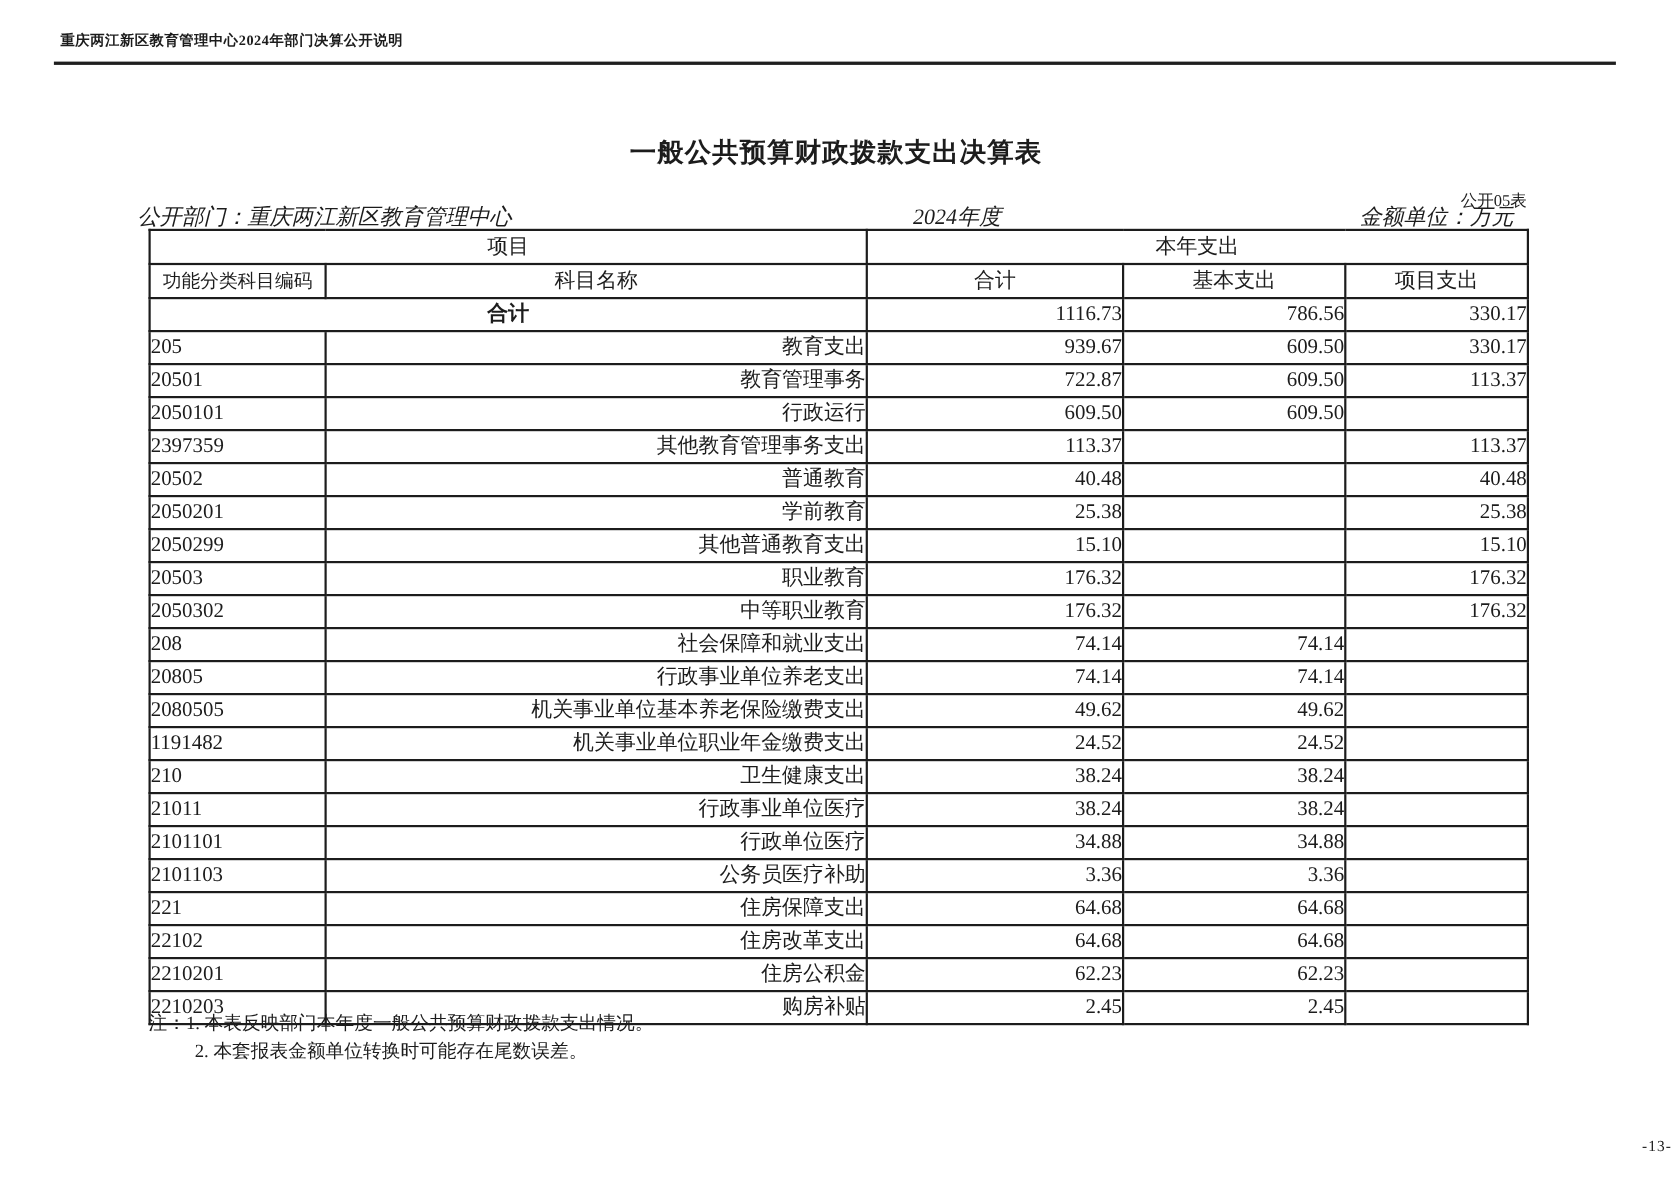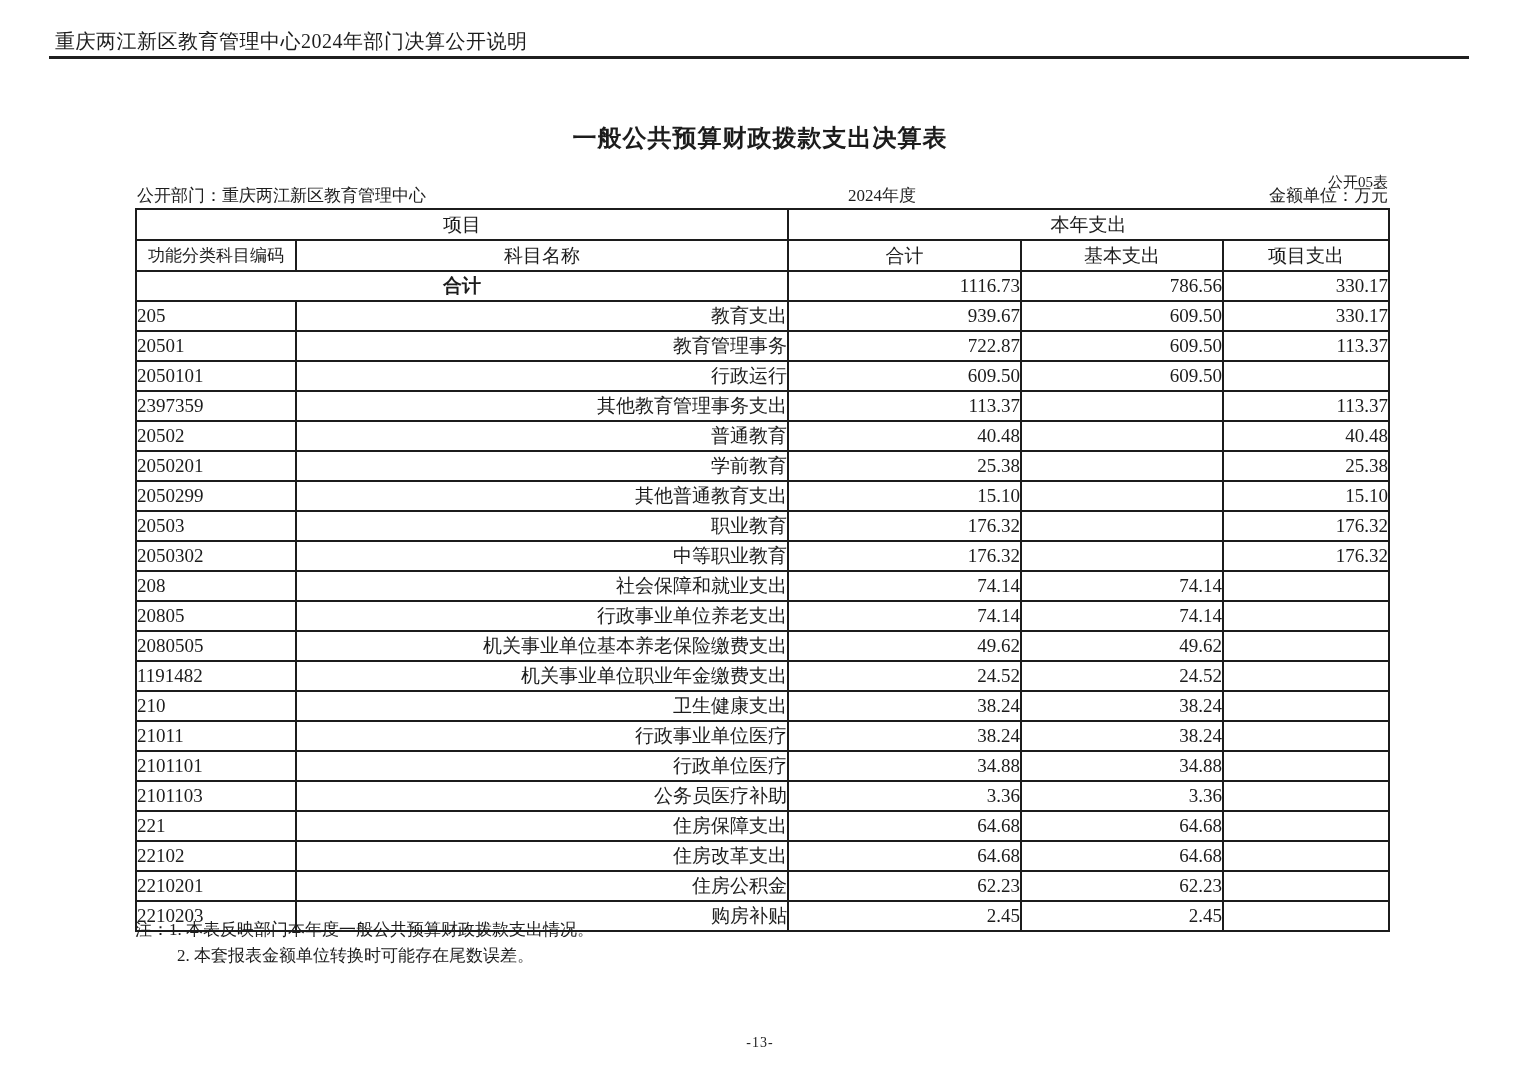--- a/index.html
+++ b/index.html
@@ -6,39 +6,39 @@
   body {
     width: 1520px; height: 1074px;
     background: #ffffff;
     font-family: "Liberation Serif", "DejaVu Serif", serif;
     color: #1c1c1c;
   }
   .page { position: relative; width: 1520px; height: 1074px; background: #fff; overflow: hidden; }
 
   .doc-header {
     position: absolute; left: 55px; top: 28px;
-    font-size: 20px; font-weight: normal; letter-spacing: 0.5px;
+    font-size: 13px; font-weight: bold; letter-spacing: 0.5px;
     white-space: nowrap;
   }
   .header-rule {
     position: absolute; left: 49px; top: 56px;
     width: 1420px; height: 3px; background: #1f1f1f;
   }
 
   .doc-title {
     position: absolute; left: 0; top: 122px; width: 100%;
     text-align: center; font-size: 24px; font-weight: bold; letter-spacing: 1px;
   }
   .table-code {
     position: absolute; right: 132px; top: 149px;
     font-size: 15px;
     margin-top: 24px;
   }
 
-  .meta { position: absolute; left: 137px; top: 184px; width: 1251px; height: 22px; font-size: 17px; }
+  .meta { position: absolute; left: 125px; top: 184px; width: 1251px; height: 22px; font-size: 20px; font-style: italic; }
   .meta-dept { position: absolute; left: 0; top: 0; white-space: nowrap; }
   .meta-year { position: absolute; left: 745px; top: 0; transform: translateX(-50%); white-space: nowrap; }
   .meta-unit { position: absolute; right: 0; top: 0; white-space: nowrap; }
 
   table.budget {
     position: absolute; left: 135px; top: 208px;
     width: 1253px; border-collapse: collapse; table-layout: fixed;
     font-size: 19px;
   }
   table.budget col.c1 { width: 160px; }
@@ -60,21 +60,21 @@
   td.cell-name { text-align: right; padding-left: 6px; }
   td.cell-num  { text-align: right; padding-right: 5px; }
   tr.total-row td.total-label { font-weight: bold; text-align: center; }
 
   .notes { position: absolute; left: 135px; top: 893px; font-size: 17px; line-height: 26px; margin-top: 24px; }
   .note-line { display: block; white-space: nowrap; }
   .note-line.indent { padding-left: 42px; }
 
   .page-number {
     position: absolute; left: 0; top: 1035px; width: 100%;
-    text-align: center; font-size: 14px; letter-spacing: 1px;
+    text-align: right; font-size: 14px; letter-spacing: 1px;
   }
 </style>
 </head>
 <body>
 
 <div class="page">
 
   <div class="doc-header">重庆两江新区教育管理中心2024年部门决算公开说明</div>
   <div class="header-rule"></div>
 

